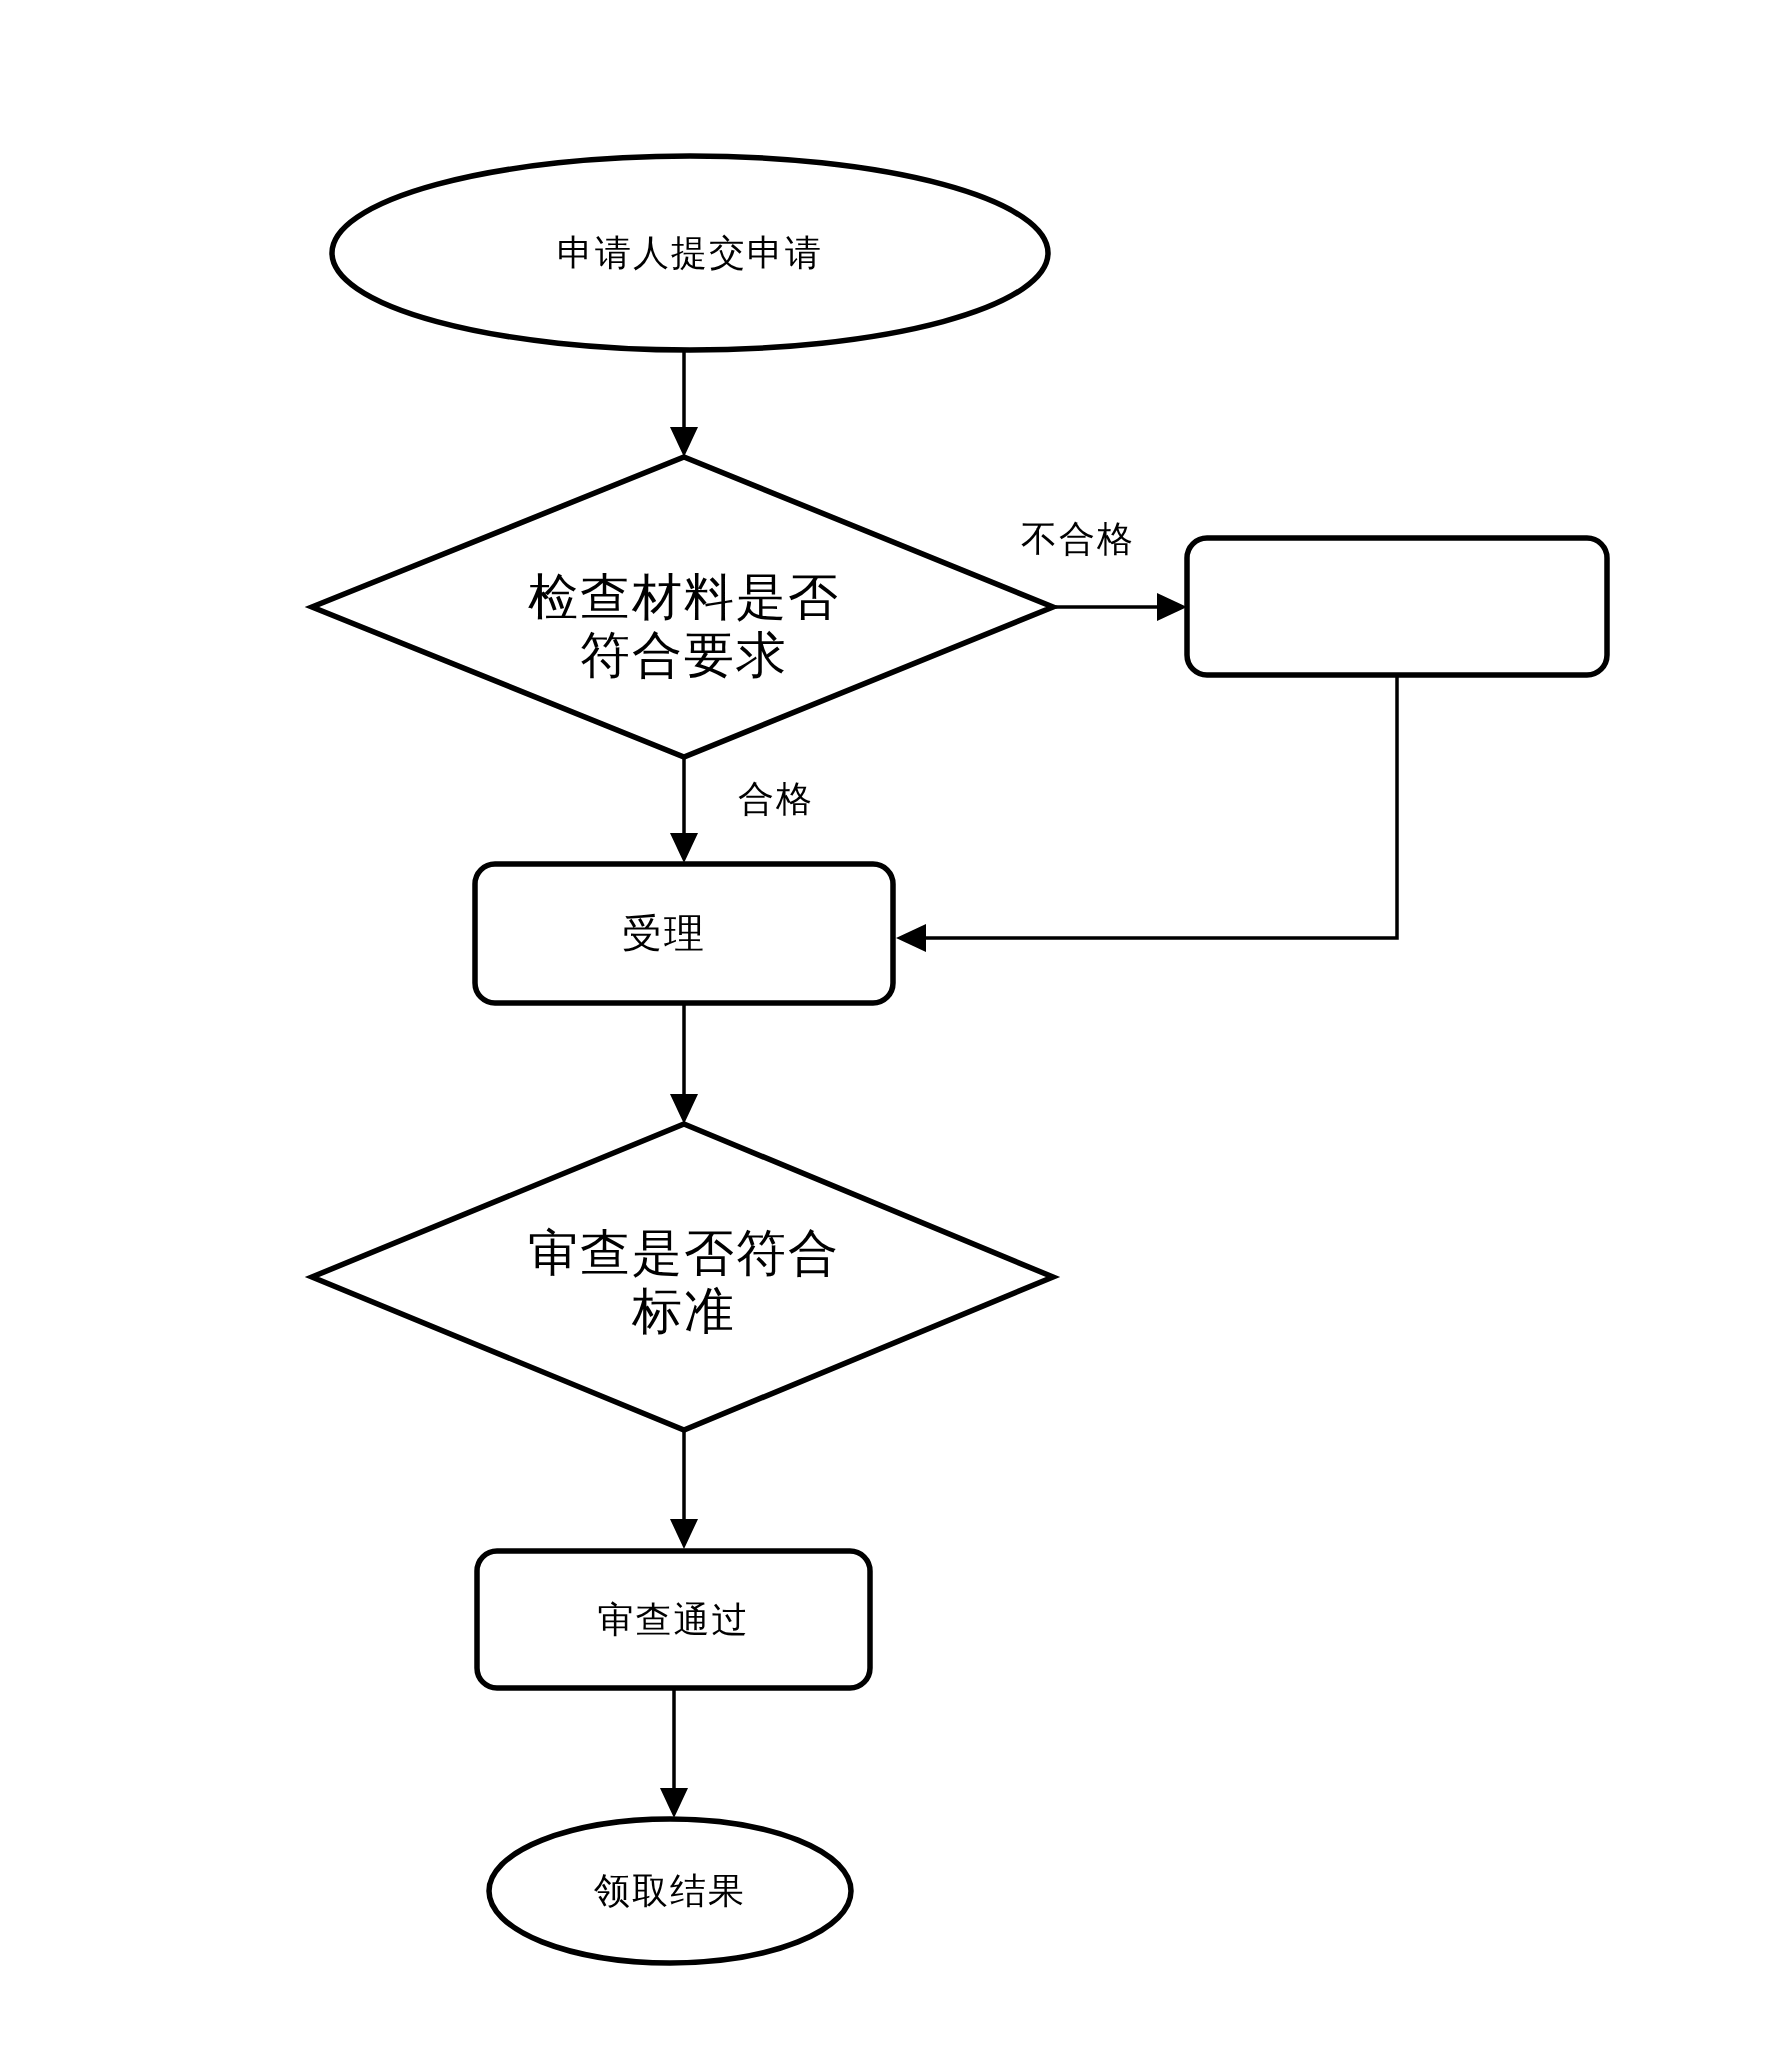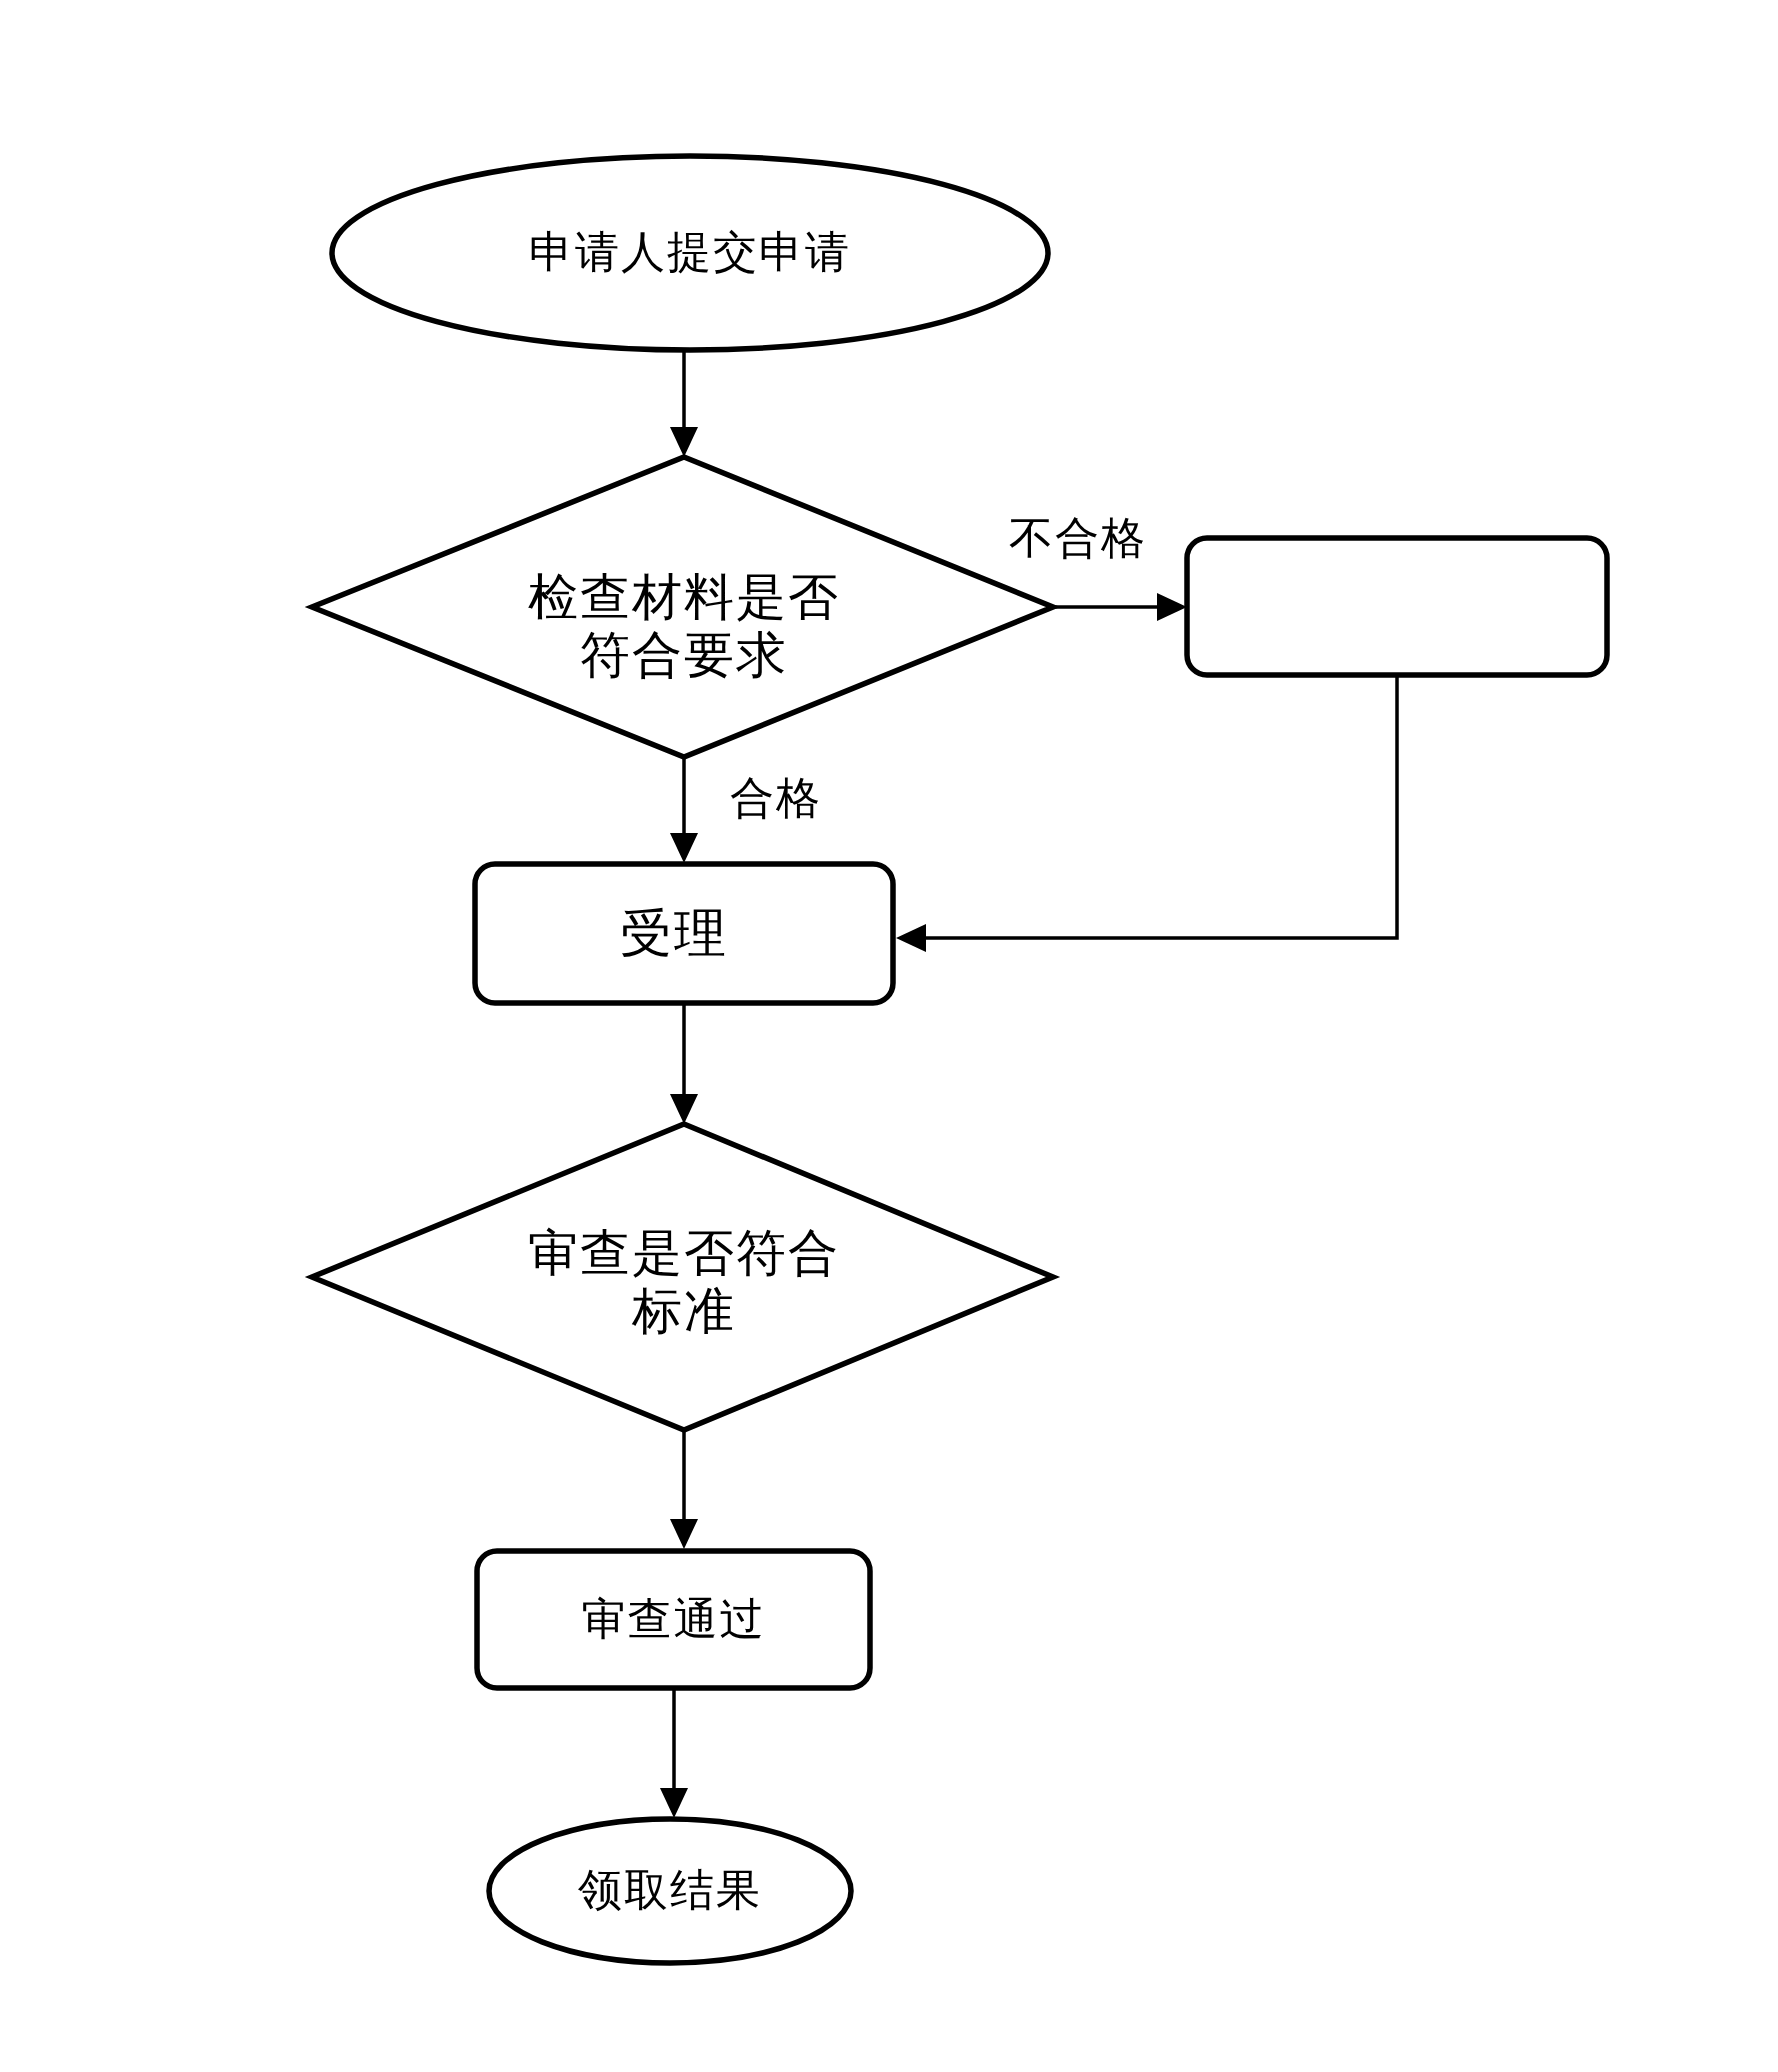--- a/index.html
+++ b/index.html
@@ -19,21 +19,21 @@
   svg.layer{position:absolute;left:0;top:0;width:1778px;height:2072px;}
   .shape{fill:var(--fill);stroke:var(--stroke);stroke-width:5.5px;}
   .edge{fill:none;stroke:var(--stroke);stroke-width:3.5px;}
   .head{fill:var(--stroke);stroke:none;}
   .label{
     position:absolute;
     display:flex;
     align-items:center;
     justify-content:center;
     text-align:center;
-    font-size:44px;
+    font-size:36px;
     line-height:56px;
     letter-spacing:2px;
     white-space:nowrap;
   }
   .multiline{
     position:absolute;
     display:flex;
     flex-direction:column;
     align-items:center;
     justify-content:center;
@@ -91,21 +91,21 @@
   <div class="multiline" style="left:434px;top:566px;width:500px;height:120px;">
     <span>检查材料是否</span>
     <span>符合要求</span>
   </div>
 
   <div class="label" style="left:978px;top:510px;width:200px;height:58px;">不合格</div>
 
 
   <div class="label" style="left:701px;top:770px;width:150px;height:58px;">合格</div>
 
-  <div class="label" style="left:465px;top:864px;width:418px;height:139px;font-size:52px;">受理</div>
+  <div class="label" style="left:455px;top:864px;width:418px;height:139px;font-size:40px;">受理</div>
 
   <div class="multiline" style="left:434px;top:1222px;width:500px;height:120px;">
     <span>审查是否符合</span>
     <span>标准</span>
   </div>
 
   <div class="label" style="left:489px;top:1819px;width:362px;height:144px;">领取结果</div>
 
   <div class="label" style="left:477px;top:1551px;width:393px;height:137px;">审查通过</div>
 

